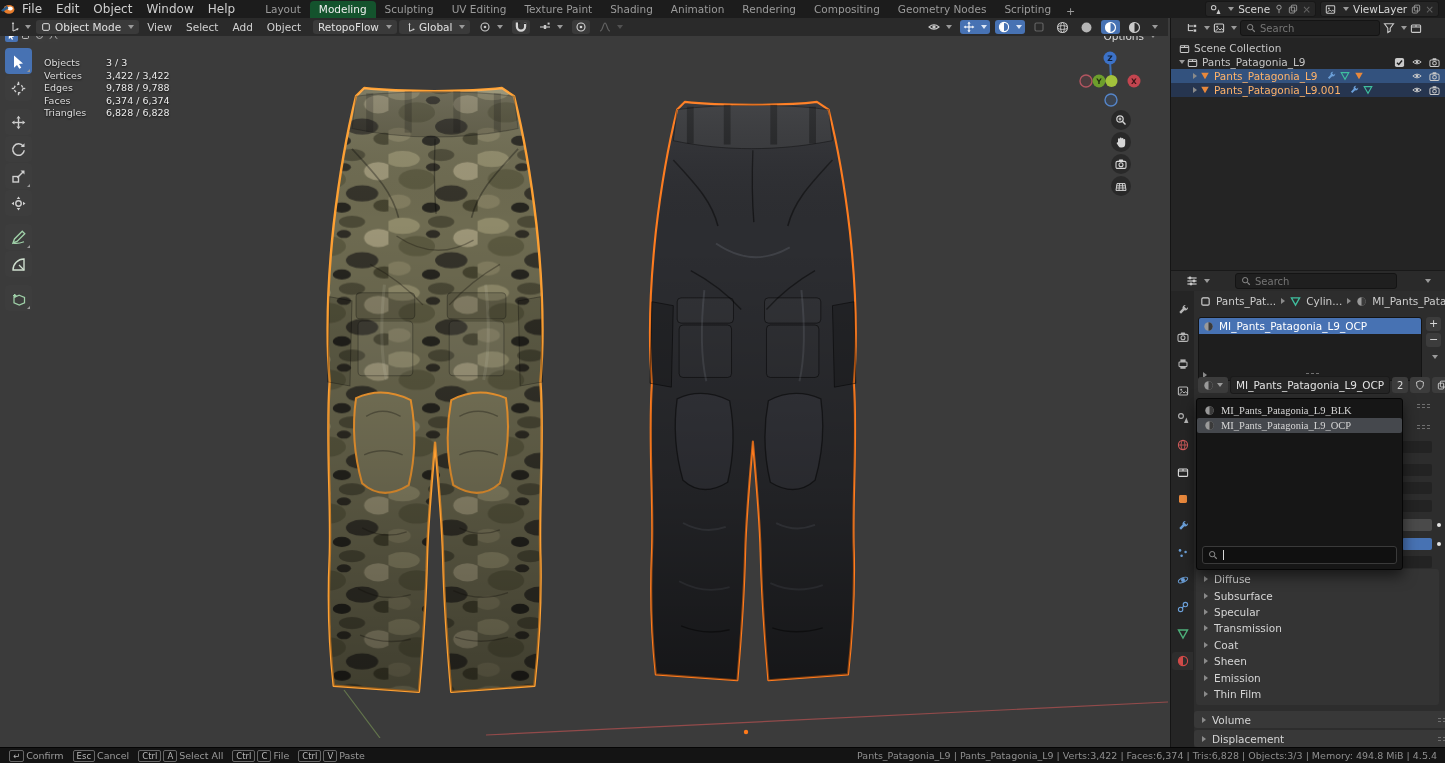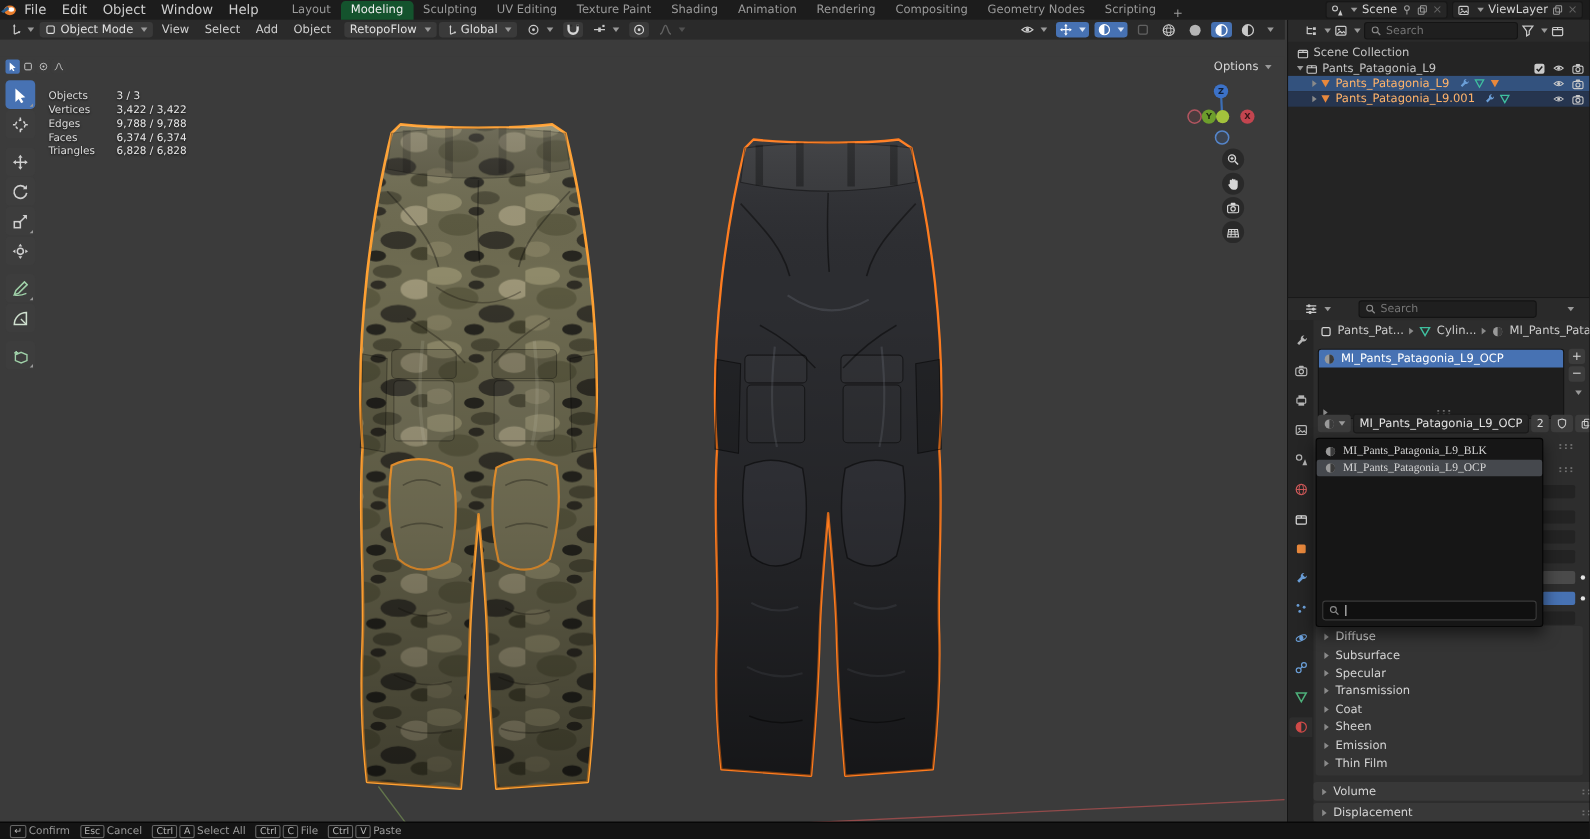--- a/index.html
+++ b/index.html
@@ -21,21 +21,21 @@
   .idwidget{display:flex;align-items:center;background:#262626;border:1px solid #171717;border-radius:3px;height:14px;padding:0 4px;gap:4px;font-size:10.5px;color:#d5d5d5;}
   .dim{opacity:.35;}
 
   
   #viewport{position:absolute;top:18px;left:0;width:1168px;height:730px;}
   .vp-header{position:absolute;top:0;left:0;right:0;height:18px;background:#2a2a2a;display:flex;align-items:center;gap:2px;padding-left:4px;z-index:20;}
   .vp-header .menu{padding:0 6px;font-size:10.5px;color:#d2d2d2;}
   .ddbtn{display:flex;align-items:center;gap:4px;background:#3a3a3a;border-radius:3px;height:14px;padding:0 5px;font-size:10.5px;color:#e0e0e0;}
   .flatbtn{display:flex;align-items:center;gap:3px;height:14px;padding:0 3px;border-radius:3px;}
   .flatbtn.on{background:#4772b3;}
-  .vp-canvas{position:absolute;top:33px;left:0;width:1168px;height:712px;background:#3b3b3b;overflow:hidden;}
+  .vp-canvas{position:absolute;top:8px;left:0;width:1168px;height:712px;background:#3b3b3b;overflow:hidden;}
   .options{position:absolute;top:4px;right:12px;display:flex;align-items:center;gap:3px;color:#d8d8d8;font-size:10.5px;z-index:5;}
 
   
   #selmodes{position:absolute;left:5px;top:3px;display:flex;gap:1px;z-index:6;}
   #selmodes .sm{width:13px;height:13px;background:#3c3c3c;border-radius:2px;display:flex;align-items:center;justify-content:center;}
   #selmodes .sm.on{background:#4772b3;}
   #toolbar{position:absolute;left:5px;top:22px;display:flex;flex-direction:column;gap:1px;z-index:6;}
   .tool{width:27px;height:26px;background:#3b3b3bcc;background:#3d3d3d;border-radius:4px;display:flex;align-items:center;justify-content:center;position:relative;}
   .tool.on{background:#4772b3;}
   .tool.gap{margin-top:7px;}
@@ -1075,15 +1075,16 @@
     <span class="hint">
         <kbd>Ctrl</kbd>
         <kbd>C</kbd>
         <span>File</span>
       </span>
     <span class="hint">
         <kbd>Ctrl</kbd>
         <kbd>V</kbd>
         <span>Paste</span>
       </span>
+    <span class="info">Pants_Patagonia_L9 | Pants_Patagonia_L9 | Verts:3,422 | Faces:6,374 | Tris:6,828 | Objects:3/3 | Memory: 494.8 MiB | 4.5.4</span>
   </footer>
 
 </div>
 
 </body></html>

